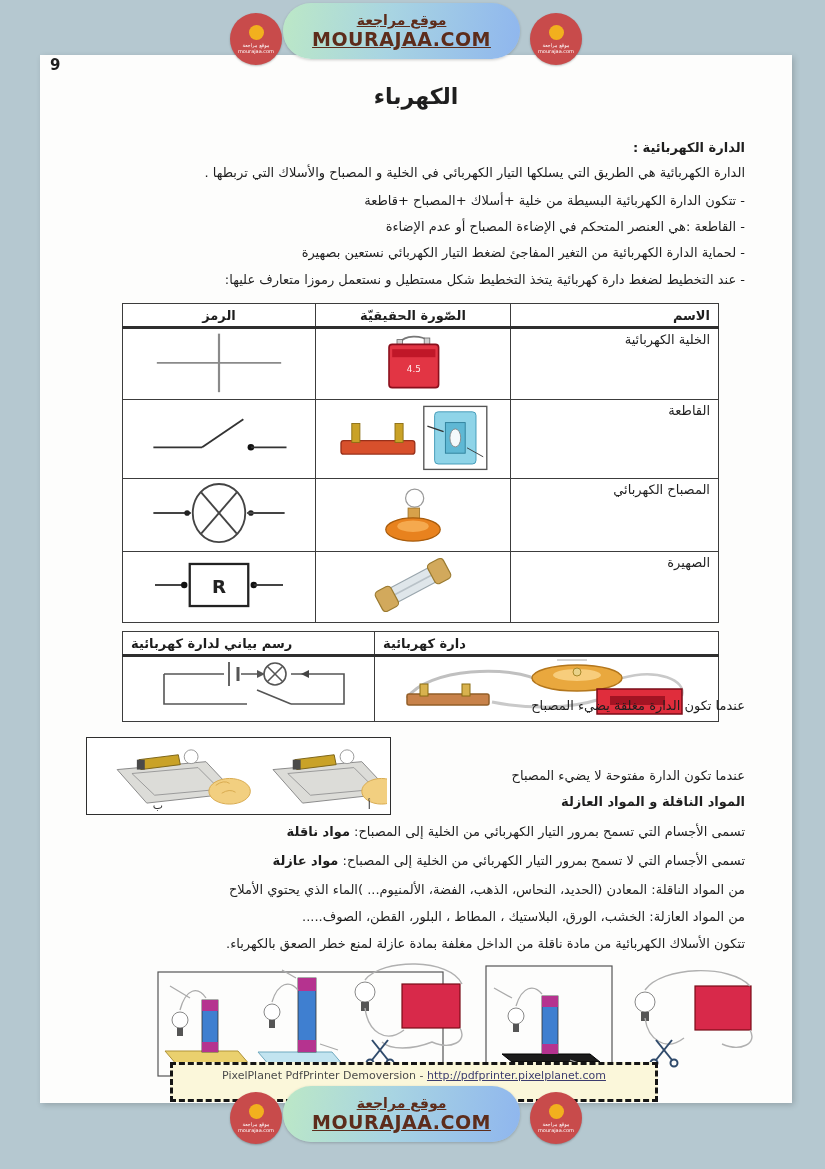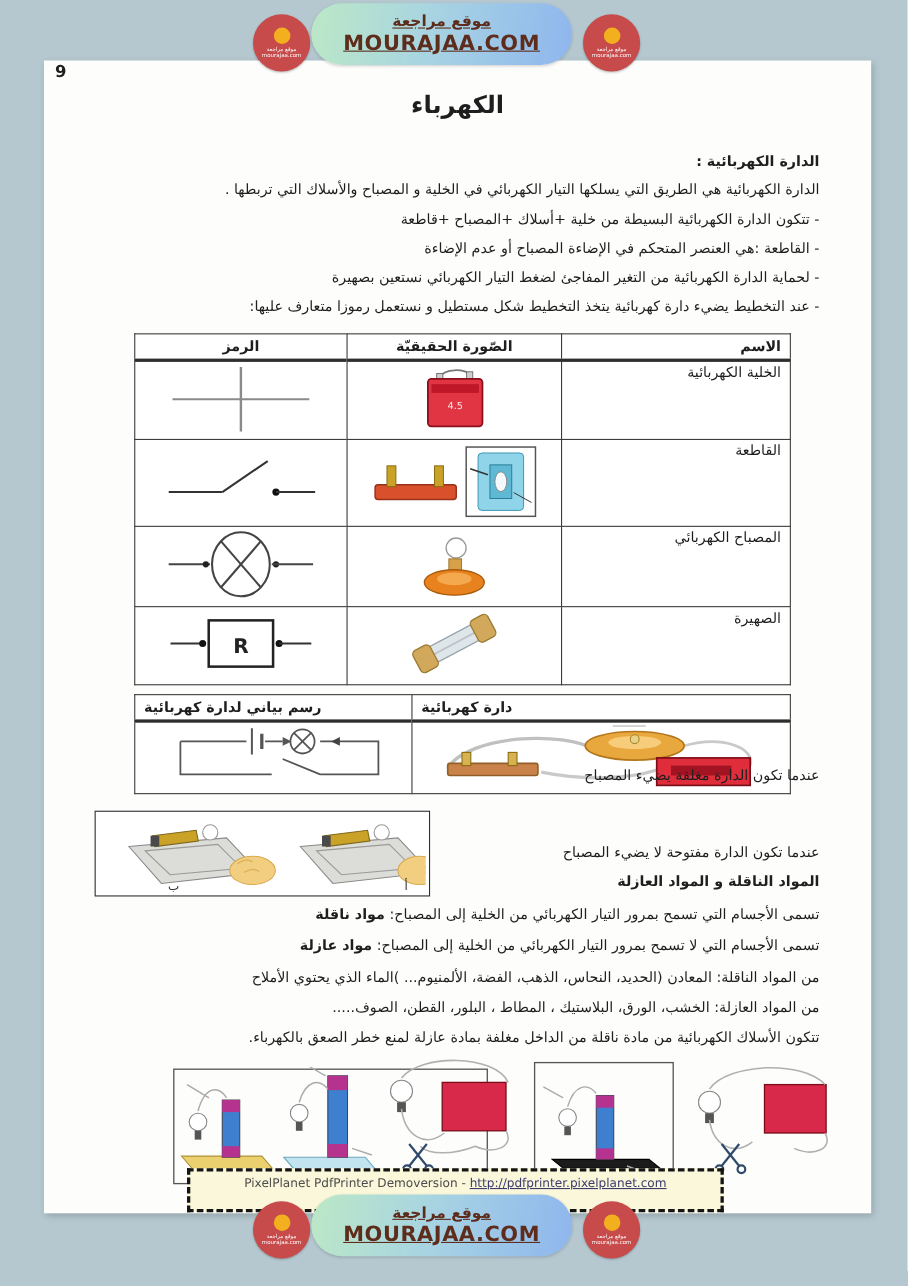--- a/index.html
+++ b/index.html
@@ -70,21 +70,21 @@
 </div>
 
 <div class="abs pgnum">9</div>
 <div class="abs title ar">الكهرباء</div>
 
 <div class="abs ar line bold" style="top:138px">الدارة الكهربائية :</div>
 <div class="abs ar line" style="top:163px">الدارة الكهربائية هي الطريق التي يسلكها التيار الكهربائي في الخلية و المصباح والأسلاك التي تربطها .</div>
 <div class="abs ar line" style="top:191px">- تتكون الدارة الكهربائية البسيطة من خلية +أسلاك +المصباح +قاطعة</div>
 <div class="abs ar line" style="top:217px">- القاطعة :هي العنصر المتحكم في الإضاءة المصباح أو عدم الإضاءة</div>
 <div class="abs ar line" style="top:243px">- لحماية الدارة الكهربائية من التغير المفاجئ لضغط التيار الكهربائي نستعين بصهيرة</div>
-<div class="abs ar line" style="top:270px">- عند التخطيط يضيء دارة كهربائية يتخذ التخطيط شكل مستطيل و نستعمل رموزا متعارف عليها:</div>
+<div class="abs ar line" style="top:270px">- عند التخطيط لضغط دارة كهربائية يتخذ التخطيط شكل مستطيل و نستعمل رموزا متعارف عليها:</div>
 
 <table class="abs" dir="rtl" style="left:122px;top:303px;width:596px">
   <colgroup>
       <col style="width:208px">
       <col style="width:195px">
       <col style="width:193px">
     </colgroup>
   <thead class="thick-under">
     <tr style="height:24px">
       <th style="text-align:right">الاسم</th>

